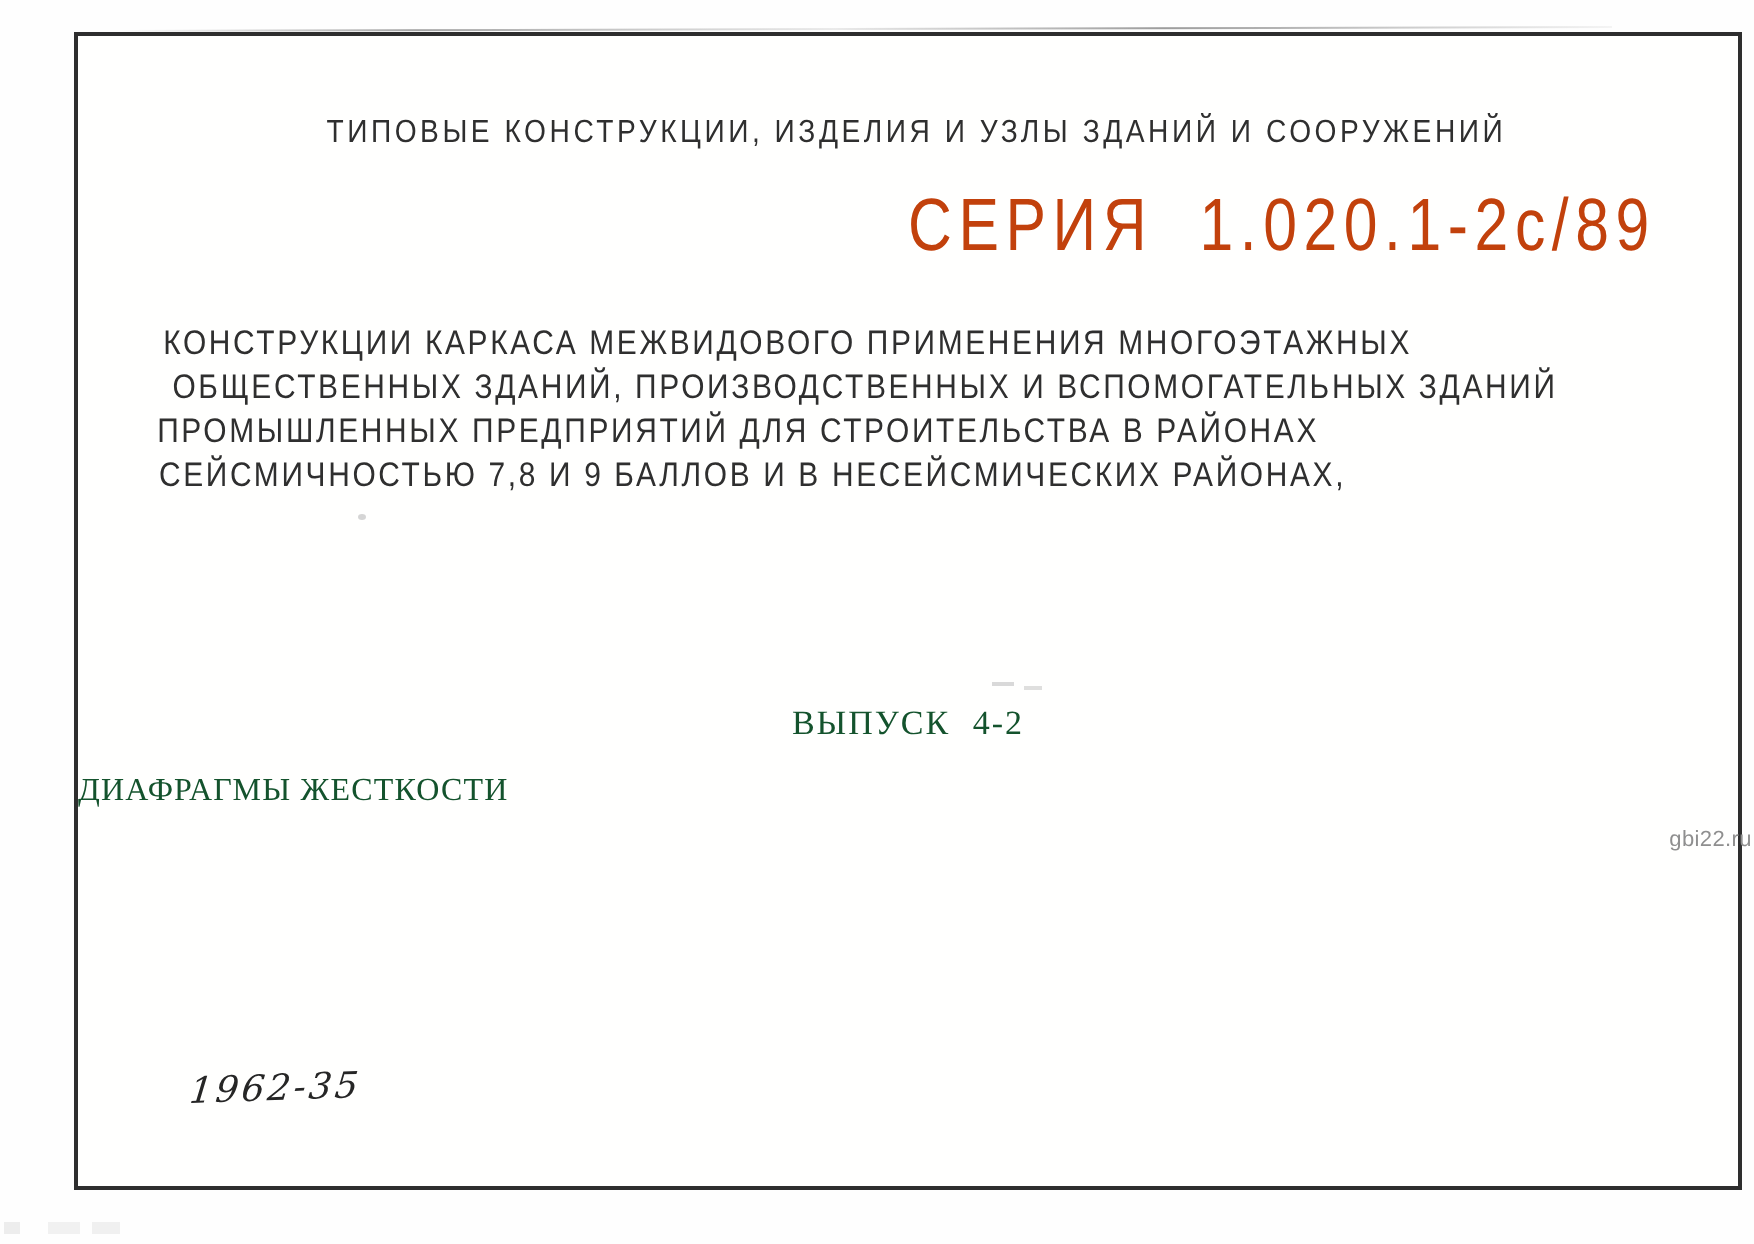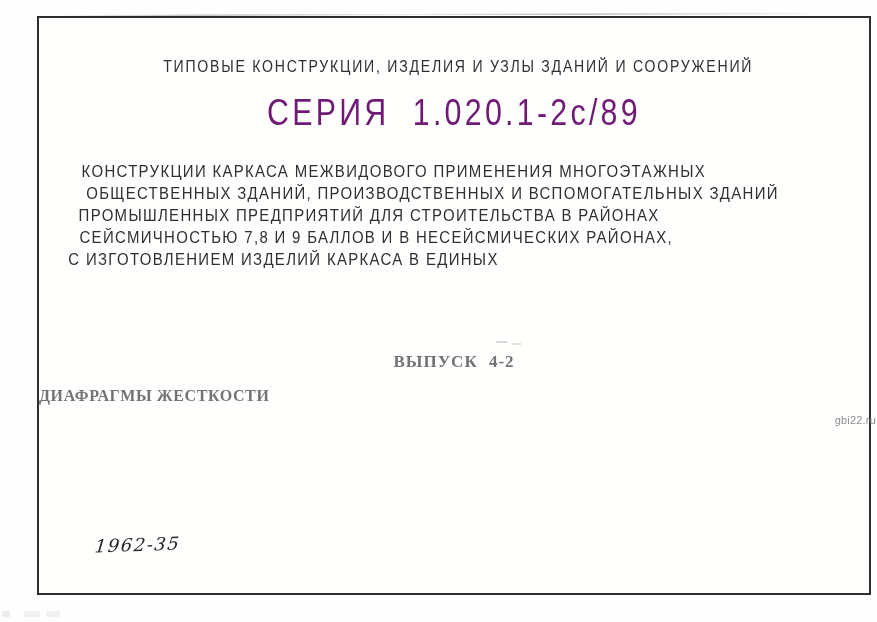--- a/index.html
+++ b/index.html
@@ -48,25 +48,25 @@
     font-size: 16px;
     letter-spacing: 2px;
     color: #2f2f2f;
     font-weight: 400;
   }
   .series-title {
     position: absolute;
     top: 74px;
     left: 0;
     width: 100%;
-    text-align: center;
+    text-align: right;
     font-size: 37px;
     letter-spacing: 4px;
     word-spacing: 14px;
-    color: #701a75;
+    color: #c2410c;
     font-weight: 400;
   }
   .series-title .cond { transform: scaleX(0.82); }
   .description {
     position: absolute;
     top: 143px;
     left: 0;
     width: 100%;
     text-align: center;
     font-size: 17px;
@@ -74,22 +74,22 @@
     line-height: 22px;
     color: #2f2f2f;
   }
   .issue-block {
     position: absolute;
     top: 334px;
     left: 0;
     width: 100%;
     text-align: center;
     font-family: "Liberation Serif", serif;
-    font-weight: bold;
-    color: #737373;
+    font-weight: normal;
+    color: #14532d;
   }
   .issue-label {
     font-size: 17px;
     letter-spacing: 1px;
     word-spacing: 6px;
     margin-bottom: 15px;
   }
   .subtitle {
     font-size: 16px;
     letter-spacing: 0.6px;
@@ -139,21 +139,20 @@
 
   <div class="series-title">
     <span class="cond">СЕРИЯ 1.020.1-2с/89</span>
   </div>
 
   <div class="description">
     <span class="line"><span class="cond">КОНСТРУКЦИИ КАРКАСА МЕЖВИДОВОГО ПРИМЕНЕНИЯ МНОГОЭТАЖНЫХ</span></span>
     <span class="line"><span class="cond">ОБЩЕСТВЕННЫХ ЗДАНИЙ, ПРОИЗВОДСТВЕННЫХ И ВСПОМОГАТЕЛЬНЫХ ЗДАНИЙ</span></span>
     <span class="line"><span class="cond">ПРОМЫШЛЕННЫХ ПРЕДПРИЯТИЙ ДЛЯ СТРОИТЕЛЬСТВА В РАЙОНАХ</span></span>
     <span class="line"><span class="cond">СЕЙСМИЧНОСТЬЮ 7,8 И 9 БАЛЛОВ И В НЕСЕЙСМИЧЕСКИХ РАЙОНАХ,</span></span>
-    <span class="line"><span class="cond">С ИЗГОТОВЛЕНИЕМ ИЗДЕЛИЙ КАРКАСА В ЕДИНЫХ</span></span>
   </div>
 
   <div class="issue-block">
     <div class="issue-label">ВЫПУСК 4-2</div>
     <div class="subtitle">
       <span class="line">ДИАФРАГМЫ ЖЕСТКОСТИ</span>
     </div>
   </div>
 
   <div class="handwritten">1962-35</div>

